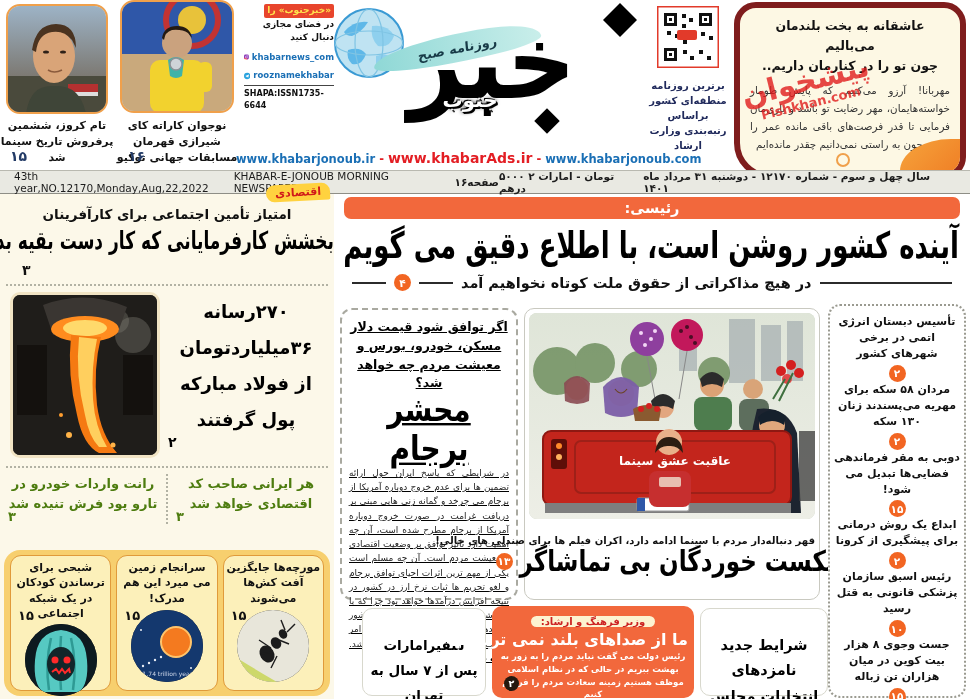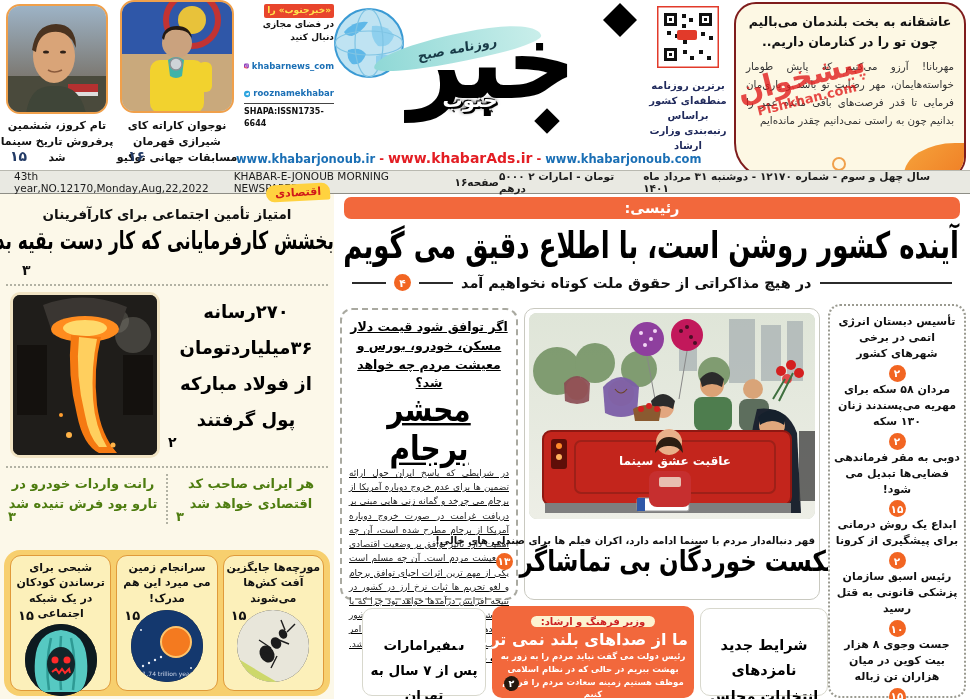--- a/index.html
+++ b/index.html
@@ -14,37 +14,37 @@
   .pcap{position:absolute;font-size:11px;font-weight:bold;color:#111;text-align:center;line-height:1.45;}
   .pcap1{left:0;top:118px;width:114px;}
   .pcap2{left:116px;top:118px;width:122px;}
   .ppage{position:absolute;font-size:14px;font-weight:bold;color:#223a66;}
   .ppage1{left:10px;top:148px;}
   .ppage2{left:128px;top:148px;}
 
   .social-box{position:absolute;left:244px;top:4px;width:90px;height:96px;font-size:9px;color:#111;text-align:right;line-height:1.5;}
   .soc-hl{display:inline-block;background:#e8452c;color:#ffe34d;font-weight:bold;padding:0 3px;border-radius:2px;}
   .soc-rest{font-weight:bold;display:block;}
-  .soc-row{display:flex;align-items:center;gap:3px;margin-top:15px;direction:ltr;justify-content:flex-start;}
+  .soc-row{display:flex;align-items:center;gap:3px;margin-top:6px;direction:ltr;justify-content:flex-start;}
   .soc-handle{color:#1a6fb5;font-weight:bold;font-size:8.5px;direction:ltr;}
   .soc-issn{display:block;border-top:1px solid #444;margin-top:3px;padding-top:2px;font-weight:bold;font-size:8px;direction:ltr;text-align:left;color:#111;}
 
   .logo-block{position:absolute;left:332px;top:0;width:316px;height:150px;}
   .ribbon{position:absolute;left:40px;top:34px;width:170px;height:28px;background:linear-gradient(90deg,#8fd8d6,#c9eeea);border-radius:60% 40% 50% 50%/70% 70% 40% 40%;transform:rotate(-11deg);display:flex;align-items:center;justify-content:center;}
   .ribbon span{font-size:13px;font-weight:bold;color:#173a47;transform:skewX(-6deg);}
   .logo-word{position:absolute;left:10px;top:6px;width:300px;text-align:center;font-size:96px;line-height:1.1;font-weight:bold;color:#000;transform:scaleY(1.08);transform-origin:top center;}
   .logo-sub{position:absolute;left:0;right:40px;top:88px;text-align:center;color:#fff;font-size:20px;font-weight:bold;text-shadow:0 0 4px #000,1px 1px 0 #000,-1px -1px 0 #000,2px 2px 0 #000;}
   .diamond{position:absolute;width:24px;height:24px;background:#000;transform:rotate(45deg);}
   .d1{left:276px;top:8px;}
   .d2{left:206px;top:112px;width:18px;height:18px;}
 
   .qr-col{position:absolute;left:648px;top:6px;width:80px;text-align:center;}
   .rank-note{margin-top:6px;font-size:10px;font-weight:bold;color:#202a5c;line-height:1.5;}
 
-  .ad-box{position:absolute;left:734px;top:2px;width:232px;height:177px;background:#fdf8e4;border:2px solid #7f1d1d;border-radius:22px 22px 22px 36px;overflow:hidden;padding:8px 10px 4px;}
+  .ad-box{position:absolute;left:734px;top:2px;width:232px;height:177px;background:#fdf8e4;border:6px solid #7f1d1d;border-radius:22px 22px 22px 36px;overflow:hidden;padding:8px 10px 4px;}
   .ad-title{font-size:12.5px;font-weight:bold;color:#111;text-align:center;line-height:1.6;}
   .ad-body{margin-top:5px;font-size:10.3px;color:#333;text-align:justify;line-height:1.75;}
   .ad-swoosh{position:absolute;right:-4px;bottom:-6px;width:64px;height:40px;background:linear-gradient(135deg,#f6a43c,#ef7b23);border-radius:80% 0 24px 0;}
   .ad-ring{position:absolute;left:96px;bottom:6px;width:14px;height:14px;border:2px solid #f0a04b;border-radius:50%;}
   .ad-wm{position:absolute;left:2px;top:58px;transform:rotate(-14deg);color:rgba(224,28,28,.8);text-align:center;pointer-events:none;}
   .ad-wm .fa{font-size:30px;font-weight:bold;line-height:1;}
   .ad-wm .en{font-size:13px;font-weight:bold;direction:ltr;}
 
   .url-line{position:absolute;left:236px;top:150px;width:420px;text-align:center;direction:ltr;font-weight:bold;font-size:11.5px;color:#1a6fb5;white-space:nowrap;}
   .url-line .mid{color:#e31e24;font-size:14px;}

